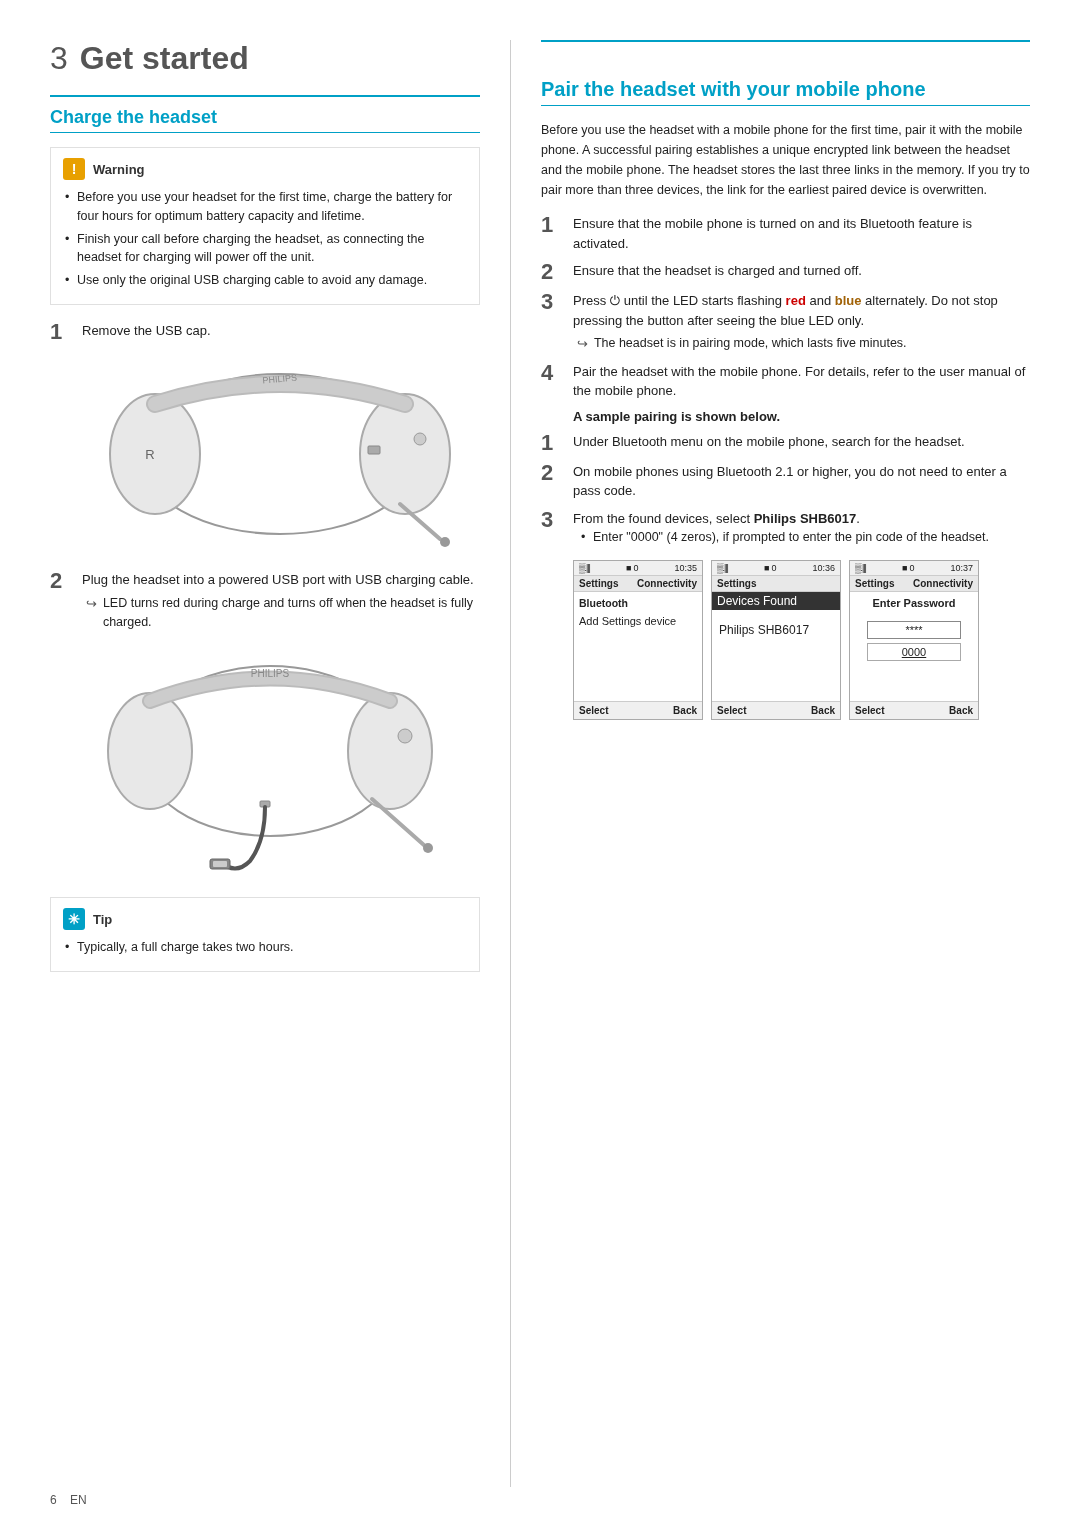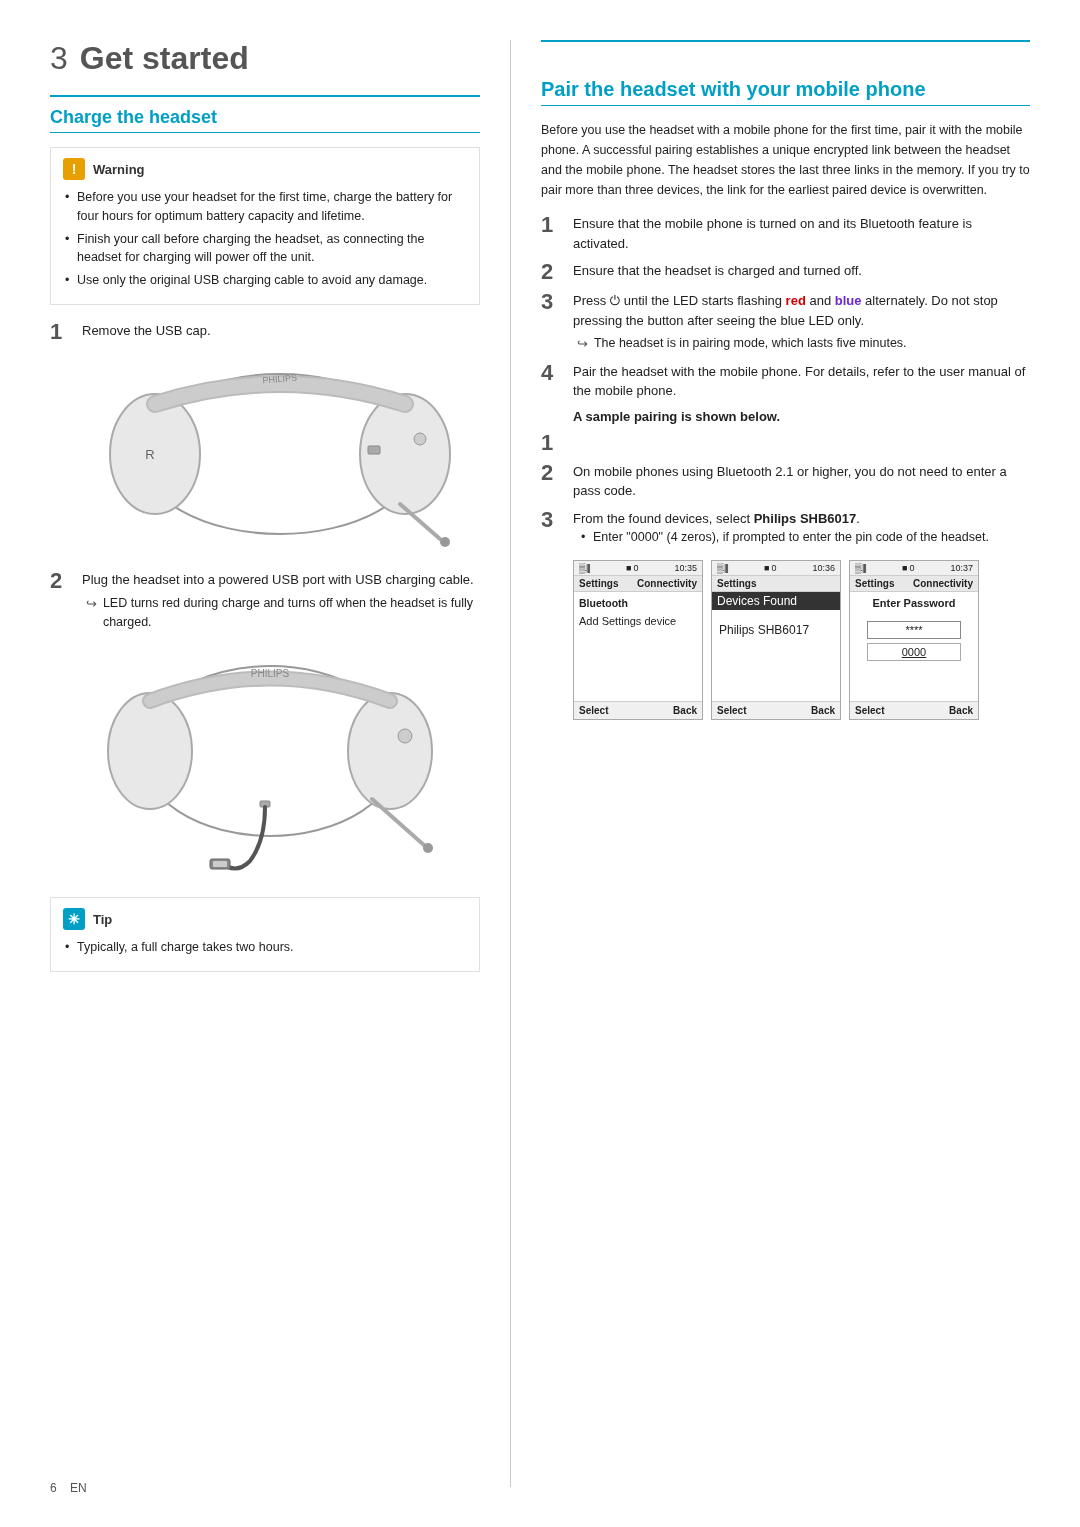--- a/index.html
+++ b/index.html
@@ -295,21 +295,21 @@
       font-size: 12.5px;
       position: relative;
     }
     .bullet-sub li::before {
       content: "•";
       position: absolute;
       left: -12px;
     }
     .page-footer {
       position: absolute;
-      bottom: 32px;
+      bottom: 20px;
       left: 50px;
       font-size: 12px;
       color: #555;
     }
     .divider-top {
       border-top: 2px solid #00a0c6;
       margin-bottom: 10px;
     }
   </style>
 </head>
@@ -440,40 +440,43 @@
       <span class="step-num-right">2</span>
       <div class="step-content-right">
         <span>Ensure that the headset is charged and turned off.</span>
       </div>
     </div>
 
     <div class="step-right">
       <span class="step-num-right">3</span>
       <div class="step-content-right">
         <p>
-          Press ⏻ until the LED starts flashing <strong style="color:#cc0000;">red</strong> and <strong style="color:#6d28d9;">blue</strong> alternately. Do not stop pressing the button after seeing the blue LED only.
+          Press ⏻ until the LED starts flashing <strong style="color:#cc0000;">red</strong> and <strong style="color:#a16207;">blue</strong> alternately. Do not stop pressing the button after seeing the blue LED only.
         </p>
         <div class="arrow-indent">
           <span class="arrow">↪</span>
           <span class="arrow-text">The headset is in pairing mode, which lasts five minutes.</span>
         </div>
       </div>
     </div>
 
     <div class="step-right">
       <span class="step-num-right">4</span>
       <div class="step-content-right">
         <span>Pair the headset with the mobile phone. For details, refer to the user manual of the mobile phone.</span>
       </div>
     </div>
 
     <p class="sample-pairing-label">A sample pairing is shown below.</p>
 
     <div class="step-right">
       <span class="step-num-right">1</span>
+      <div class="step-content-right">
+        <span>Under Bluetooth menu on the mobile phone, search for the headset.</span>
+      </div>
     </div>
 
     <div class="step-right">
       <span class="step-num-right">2</span>
       <div class="step-content-right">
         <span>On mobile phones using Bluetooth 2.1 or higher, you do not need to enter a pass code.</span>
       </div>
     </div>
 
     <div class="step-right">

